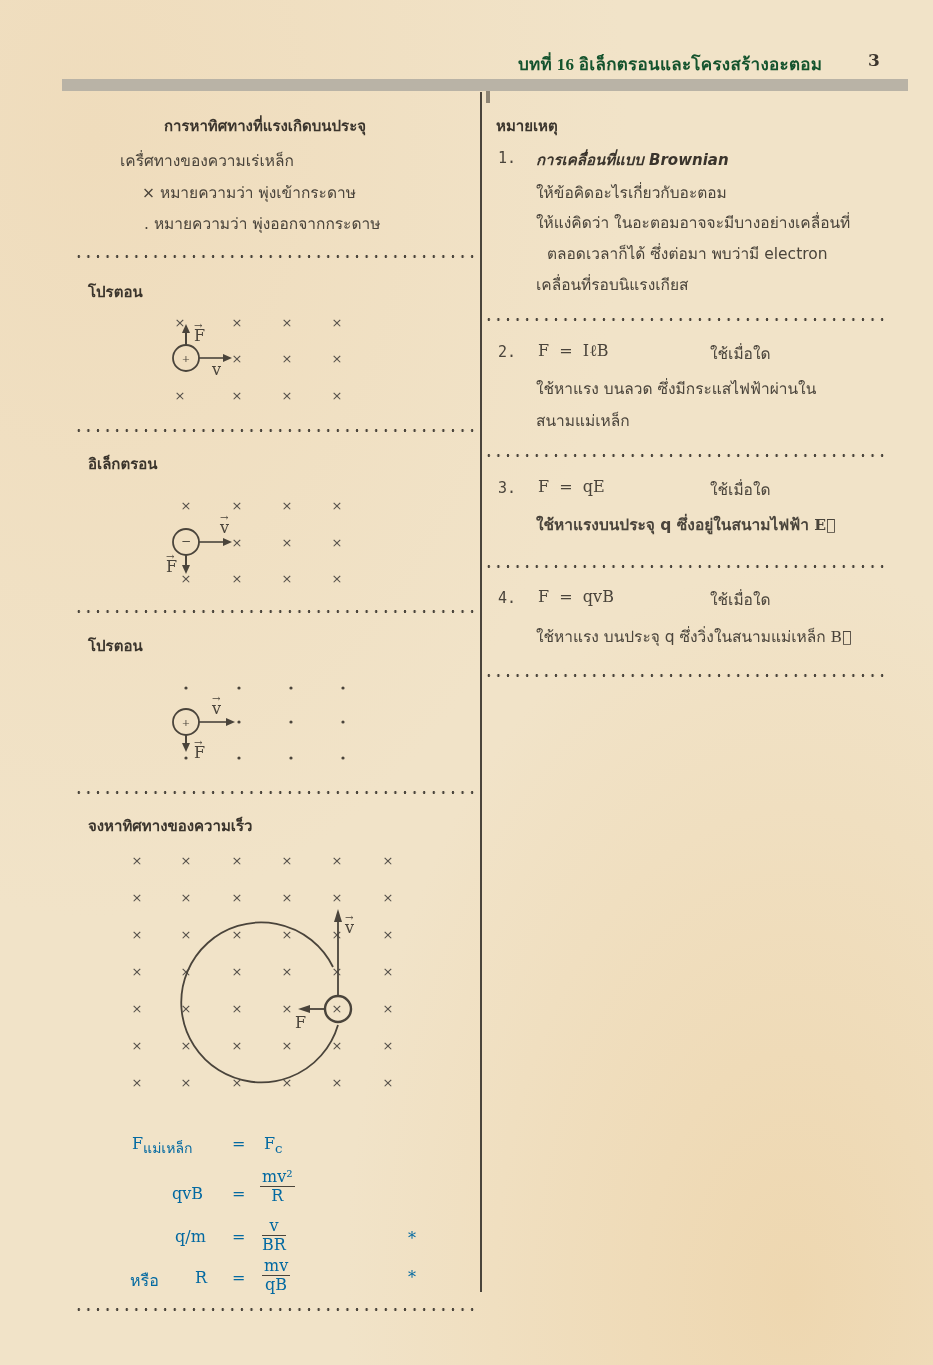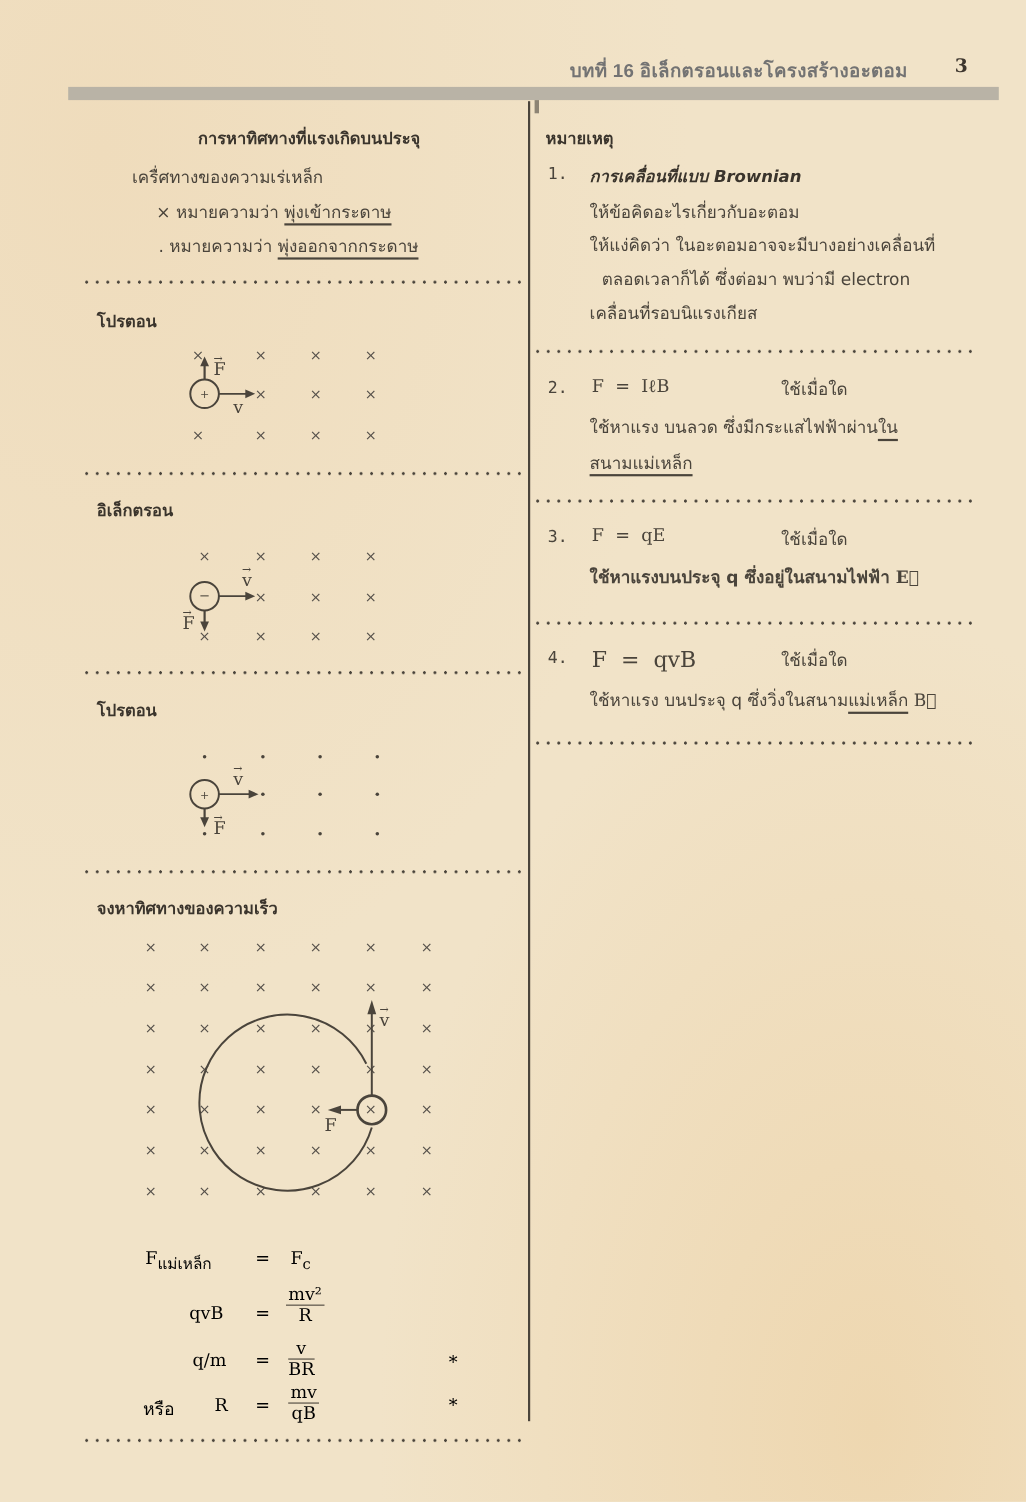--- a/index.html
+++ b/index.html
@@ -5,50 +5,50 @@
   html, body { margin:0; padding:0; }
   body {
     width:933px; height:1365px; position:relative; overflow:hidden;
     background:#f1e3c8;
     background-image: radial-gradient(ellipse at 85% 95%, #eed7b0 0%, rgba(238,215,176,0) 40%),
                       radial-gradient(ellipse at 10% 10%, #efdcbc 0%, rgba(239,220,188,0) 45%);
     color:#3a342c;
     font-family:"DejaVu Serif", serif;
   }
   .abs { position:absolute; }
-  .header-title { left:518px; top:50px; font-size:17px; font-weight:bold; color:#737373; letter-spacing:0.3px; font-family:Liberation Sans, sans-serif; white-space:nowrap; }
+  .header-title { left:518px; top:50px; font-size:17px; font-weight:bold; color:#14532d; letter-spacing:0.3px; font-family:Liberation Serif, serif; white-space:nowrap; }
   .page-num { left:868px; top:50px; font-size:17px; font-weight:bold; color:#3d362e; }
   .header-bar { left:62px; top:79px; width:846px; height:12px; background:#b9b3a6; }
   .col-divider { left:480px; top:92px; width:2px; height:1200px; background:#4a443b; }
   .mark { left:486px; top:91px; width:4px; height:12px; background:#8d8474; }
   .dotline { height:3px;
     background-image: radial-gradient(circle, #4a443b 1.2px, transparent 1.5px);
     background-size:9.6px 3px; background-repeat:repeat-x; }
   .bold-h { font-family:"DejaVu Sans", sans-serif; font-weight:bold; font-size:15px; color:#3a342c; white-space:nowrap; }
   .txt { font-family:"DejaVu Sans", sans-serif; font-size:15.5px; color:#4a443b; white-space:nowrap; }
   .mono { font-family:"DejaVu Sans Mono", monospace; font-size:15px; color:#4a443b; white-space:nowrap; }
-  .ul { text-decoration:underline; text-underline-offset:5px; text-decoration-thickness:1.5px; }
+  .ul { text-underline-offset:5px; text-decoration-thickness:1.5px; }
   .serif { font-family:"DejaVu Serif", serif; color:#4a443b; }
   svg text { font-family:"DejaVu Serif", serif; fill:#4a443b; }
   .cross { font-family:"DejaVu Sans", sans-serif; font-size:13px; fill:#55504a; }
   .frac { display:inline-block; text-align:center; vertical-align:middle; }
   .frac .num { display:block; border-bottom:1.5px solid #4a443b; padding:0 2px; line-height:18px; }
   .frac .den { display:block; line-height:18px; }
-  .eqrow { position:absolute; font-family:"DejaVu Serif", serif; font-size:16px; color:#000000; white-space:nowrap; }
+  .eqrow { position:absolute; font-family:"DejaVu Serif", serif; font-size:16px; color:#0369a1; white-space:nowrap; }
 </style>
 </head>
 <body>
 
 <div class="abs header-title">บทที่ 16  อิเล็กตรอนและโครงสร้างอะตอม</div>
 <div class="abs page-num">3</div>
 <div class="abs header-bar"></div>
 <div class="abs col-divider"></div>
 <div class="abs mark"></div>
 
-<div class="abs bold-h" style="left:164px;top:114px;margin-left:16px;">การหาทิศทางที่แรงเกิดบนประจุ</div>
+<div class="abs bold-h" style="left:164px;top:114px;">การหาทิศทางที่แรงเกิดบนประจุ</div>
 <div class="abs txt" style="left:120px;top:148px;">เครื่ศทางของความเร่เหล็ก</div>
 
 <div class="abs txt" style="left:142px;top:180px;">
   <span>×</span>
   <span>หมายความว่า</span>
   <span class="ul">พุ่งเข้ากระดาษ</span>
 </div>
 <div class="abs txt" style="left:144px;top:211px;">
   <span>.</span>
   <span>หมายความว่า</span>
@@ -253,19 +253,19 @@
 <div class="abs mono" style="left:498px;top:479px;">3.</div>
 <div class="abs serif" style="left:538px;top:477px;font-size:16px;white-space:pre;">F  =  qE</div>
 <div class="abs txt" style="left:710px;top:477px;">ใช้เมื่อใด</div>
 <div class="abs txt" style="left:536px;top:512px;font-weight:bold;">
   <span>ใช้หาแรงบนประจุ q ซึ่งอยู่ในสนามไฟฟ้า</span> <span class="serif">E⃗</span>
 </div>
 
 <div class="abs dotline" style="left:484px;top:565px;width:400px;"></div>
 
 <div class="abs mono" style="left:498px;top:589px;">4.</div>
-<div class="abs serif" style="left:538px;top:587px;font-size:20px;white-space:pre;">F  =  qvB</div>
+<div class="abs serif" style="left:538px;top:587px;font-size:16px;white-space:pre;">F  =  qvB</div>
 <div class="abs txt" style="left:710px;top:587px;">ใช้เมื่อใด</div>
 <div class="abs txt" style="left:536px;top:624px;">
   <span>ใช้หาแรง บนประจุ q  ซึ่งวิ่งในสนาม</span><span class="ul">แม่เหล็ก</span> <span class="serif">B⃗</span>
 </div>
 
 <div class="abs dotline" style="left:484px;top:674px;width:400px;"></div>
 
 </body></html>

